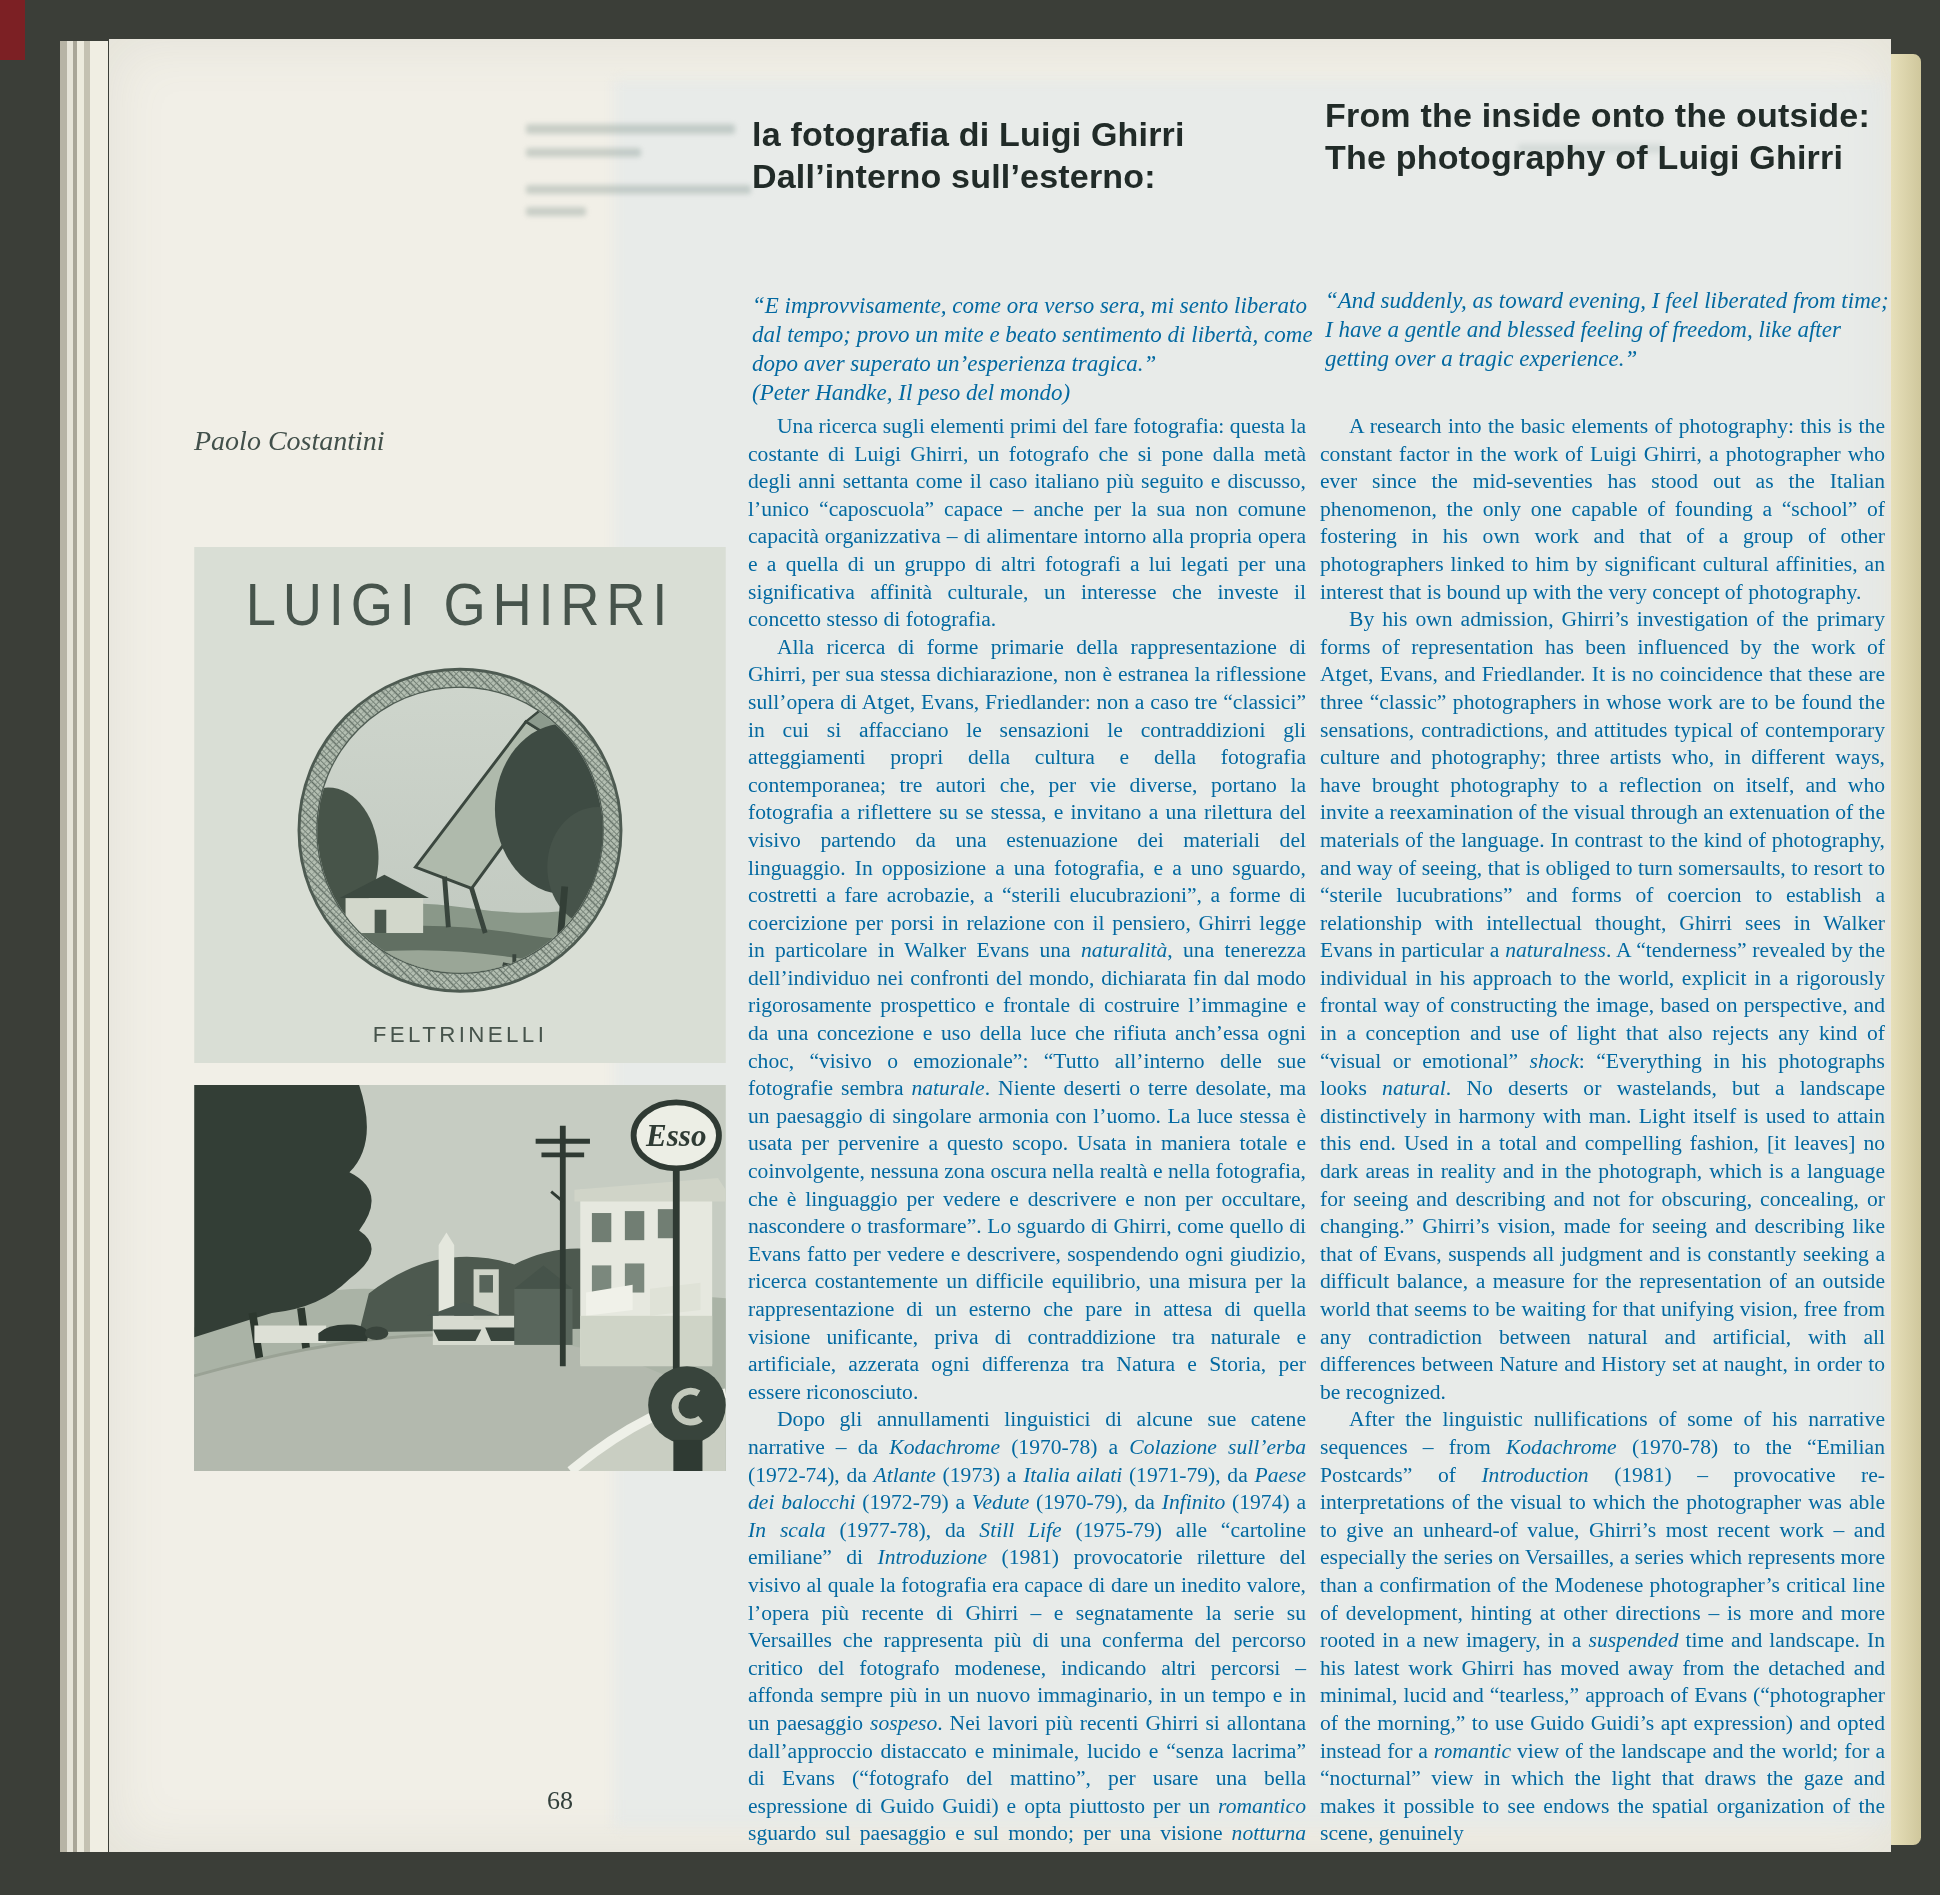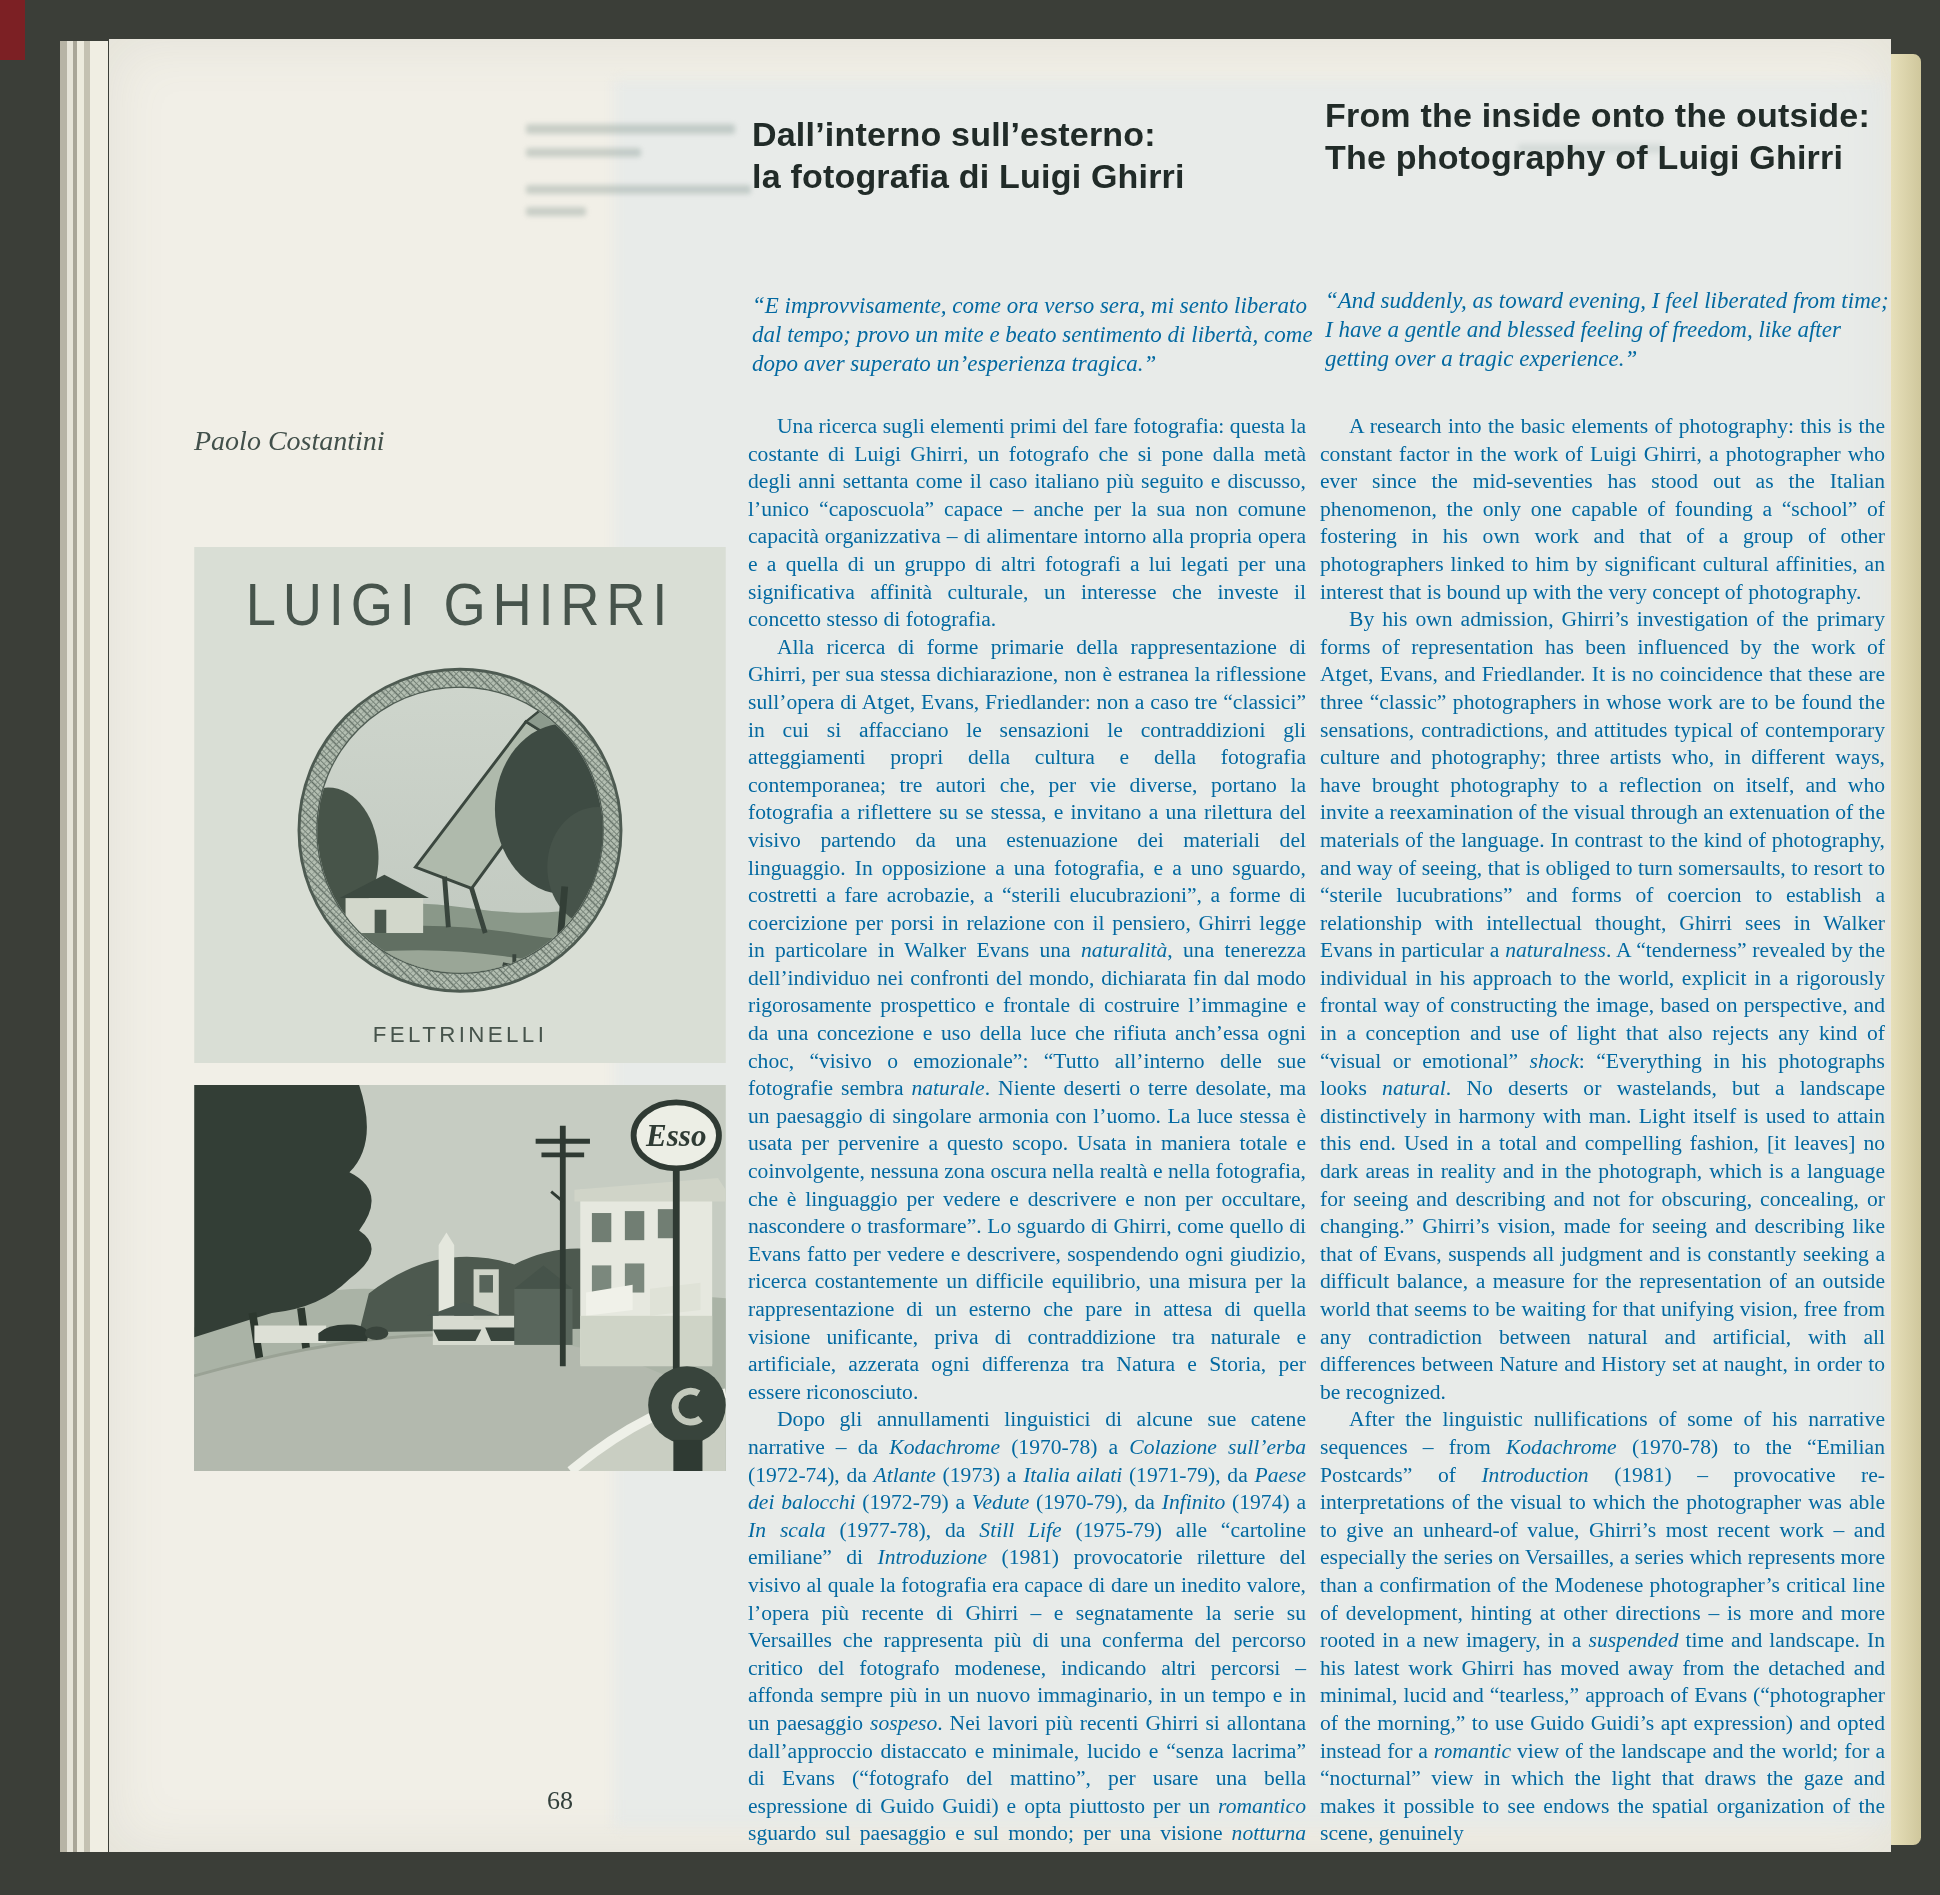--- a/index.html
+++ b/index.html
@@ -68,30 +68,31 @@
   <div class="page">
     <div class="scan-tint"></div>
 
     <div class="ghost" style="left:417px;top:85px;width:209px;height:9.7px;"></div>
     <div class="ghost" style="left:417px;top:109px;width:115px;height:8.7px;"></div>
     <div class="ghost" style="left:417px;top:146px;width:225px;height:8.7px;"></div>
     <div class="ghost" style="left:417px;top:168px;width:60px;height:8.7px;"></div>
     <div class="ghost" style="left:1409px;top:105px;width:146px;height:8.7px;opacity:.5;"></div>
 
     <div class="head head-it">
+      <div>la fotografia di Luigi Ghirri</div>
       <div>Dall’interno sull’esterno:</div>
-      <div>la fotografia di Luigi Ghirri</div>
     </div>
     <div class="head head-en">
       <div>From the inside onto the outside:</div>
       <div>The photography of Luigi Ghirri</div>
     </div>
 
     <div class="epigraph epi-it">
       <div>“E improvvisamente, come ora verso sera, mi sento liberato dal tempo; provo un mite e beato sentimento di libertà, come dopo aver superato un’esperienza tragica.”</div>
+      <div class="src">(Peter Handke, Il peso del mondo)</div>
     </div>
     <div class="epigraph epi-en">
       <div>“And suddenly, as toward evening, I feel liberated from time; I have a gentle and blessed feeling of freedom, like after getting over a tragic experience.”</div>
     </div>
 
     <div class="author">Paolo Costantini</div>
 
     <svg class="artwork cover" width="532" height="516" viewBox="0 0 548 532">
       <defs>
         <pattern id="hatch" width="9" height="9" patternUnits="userSpaceOnUse" patternTransform="rotate(45)">

